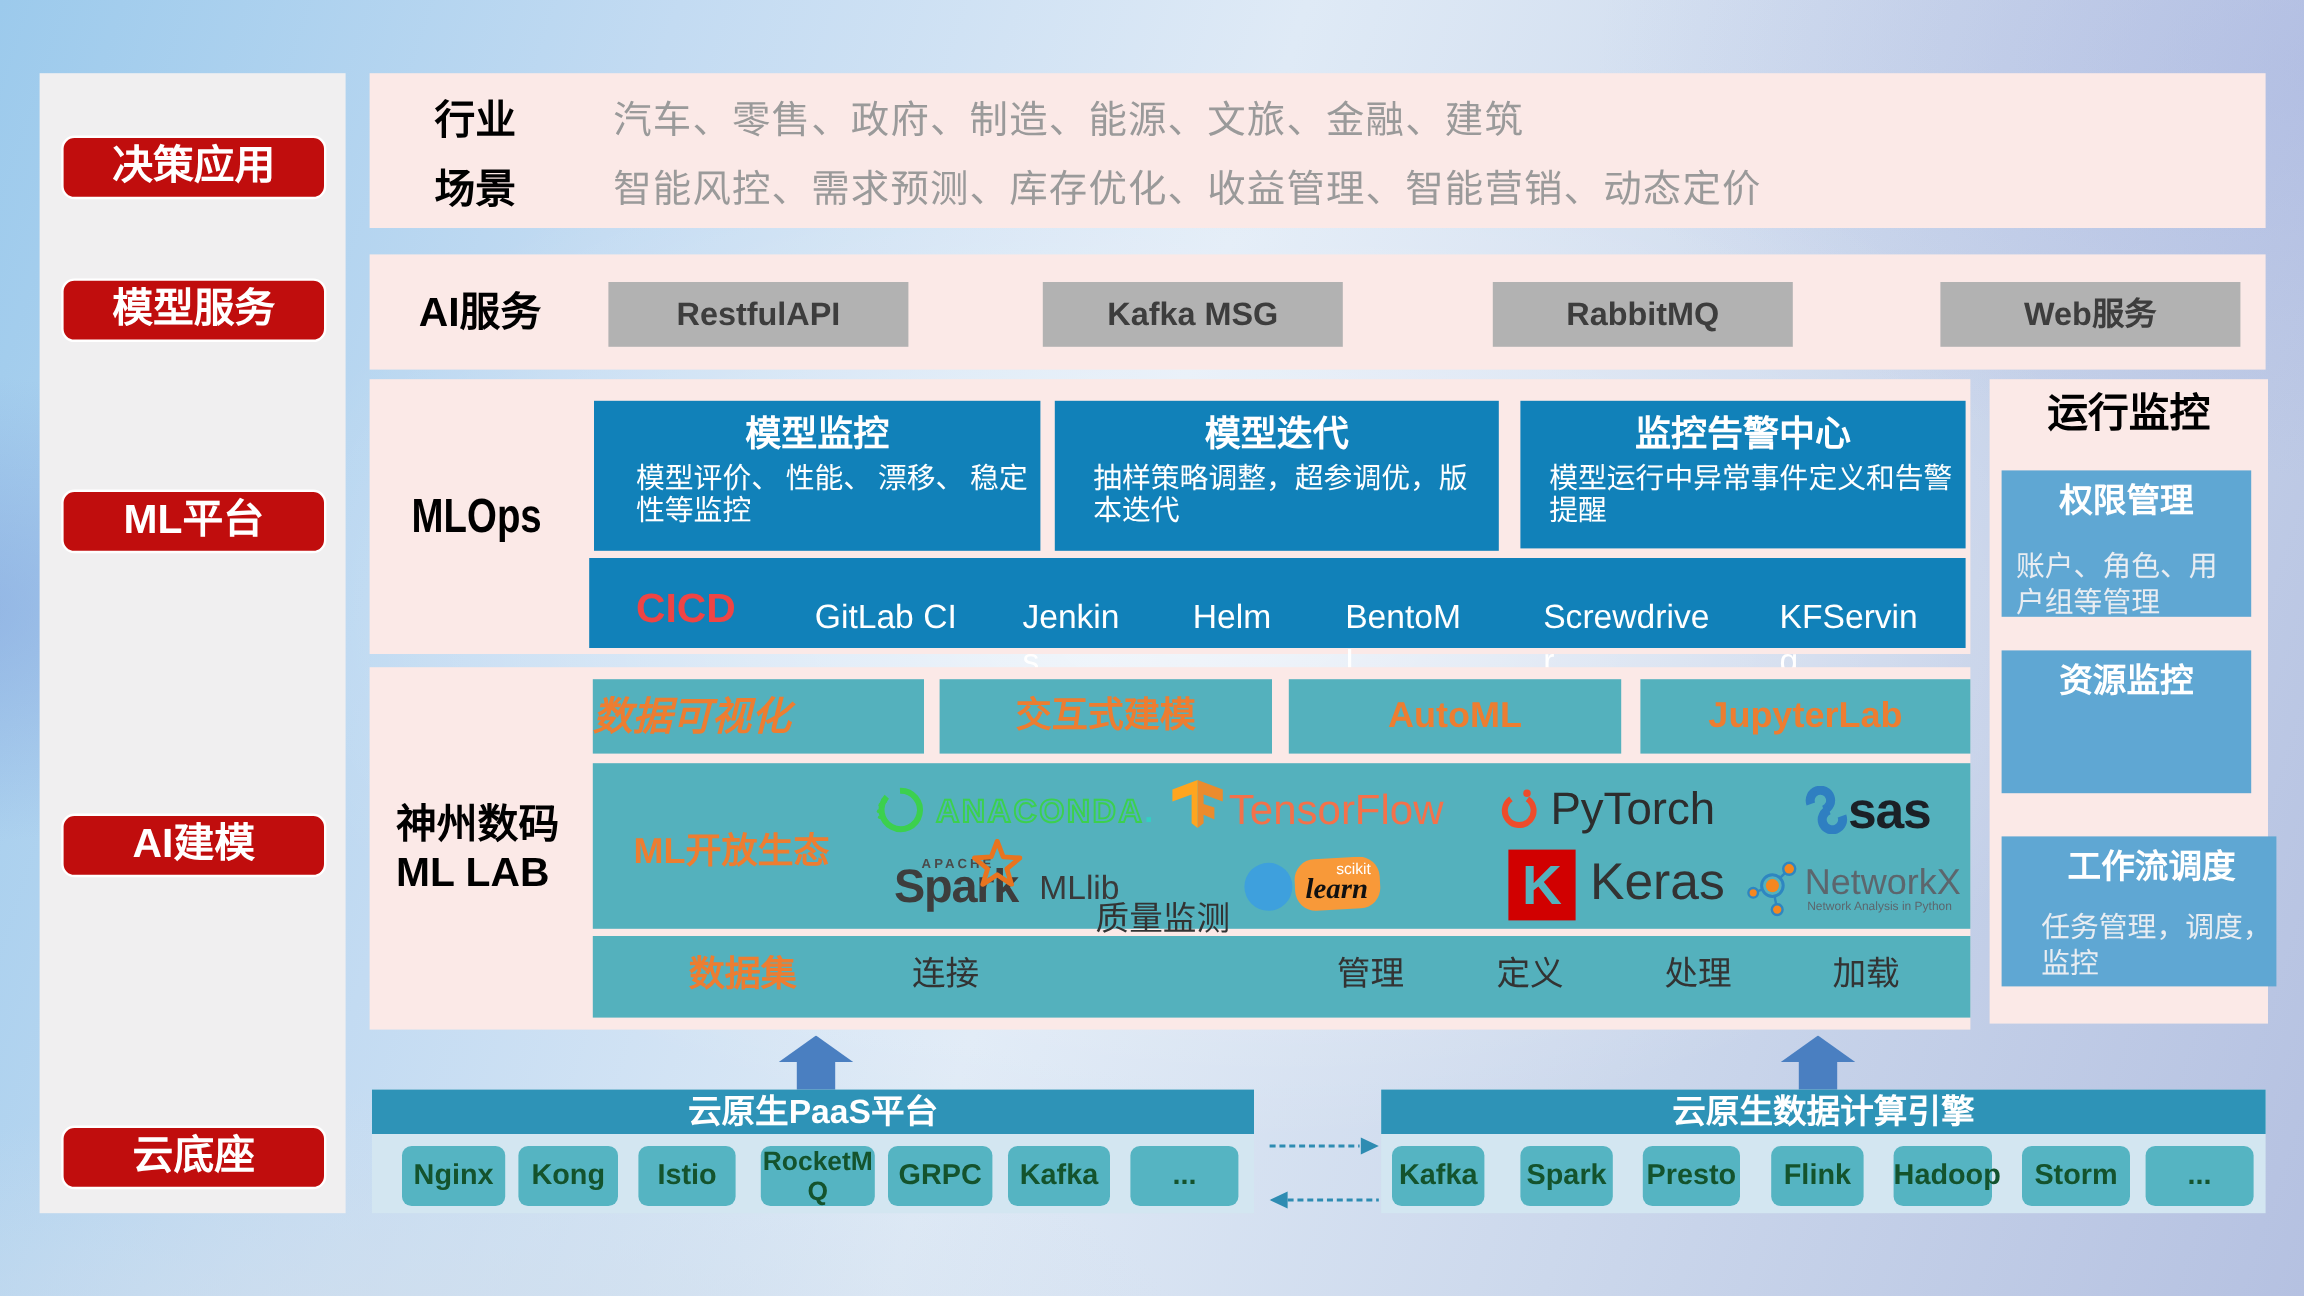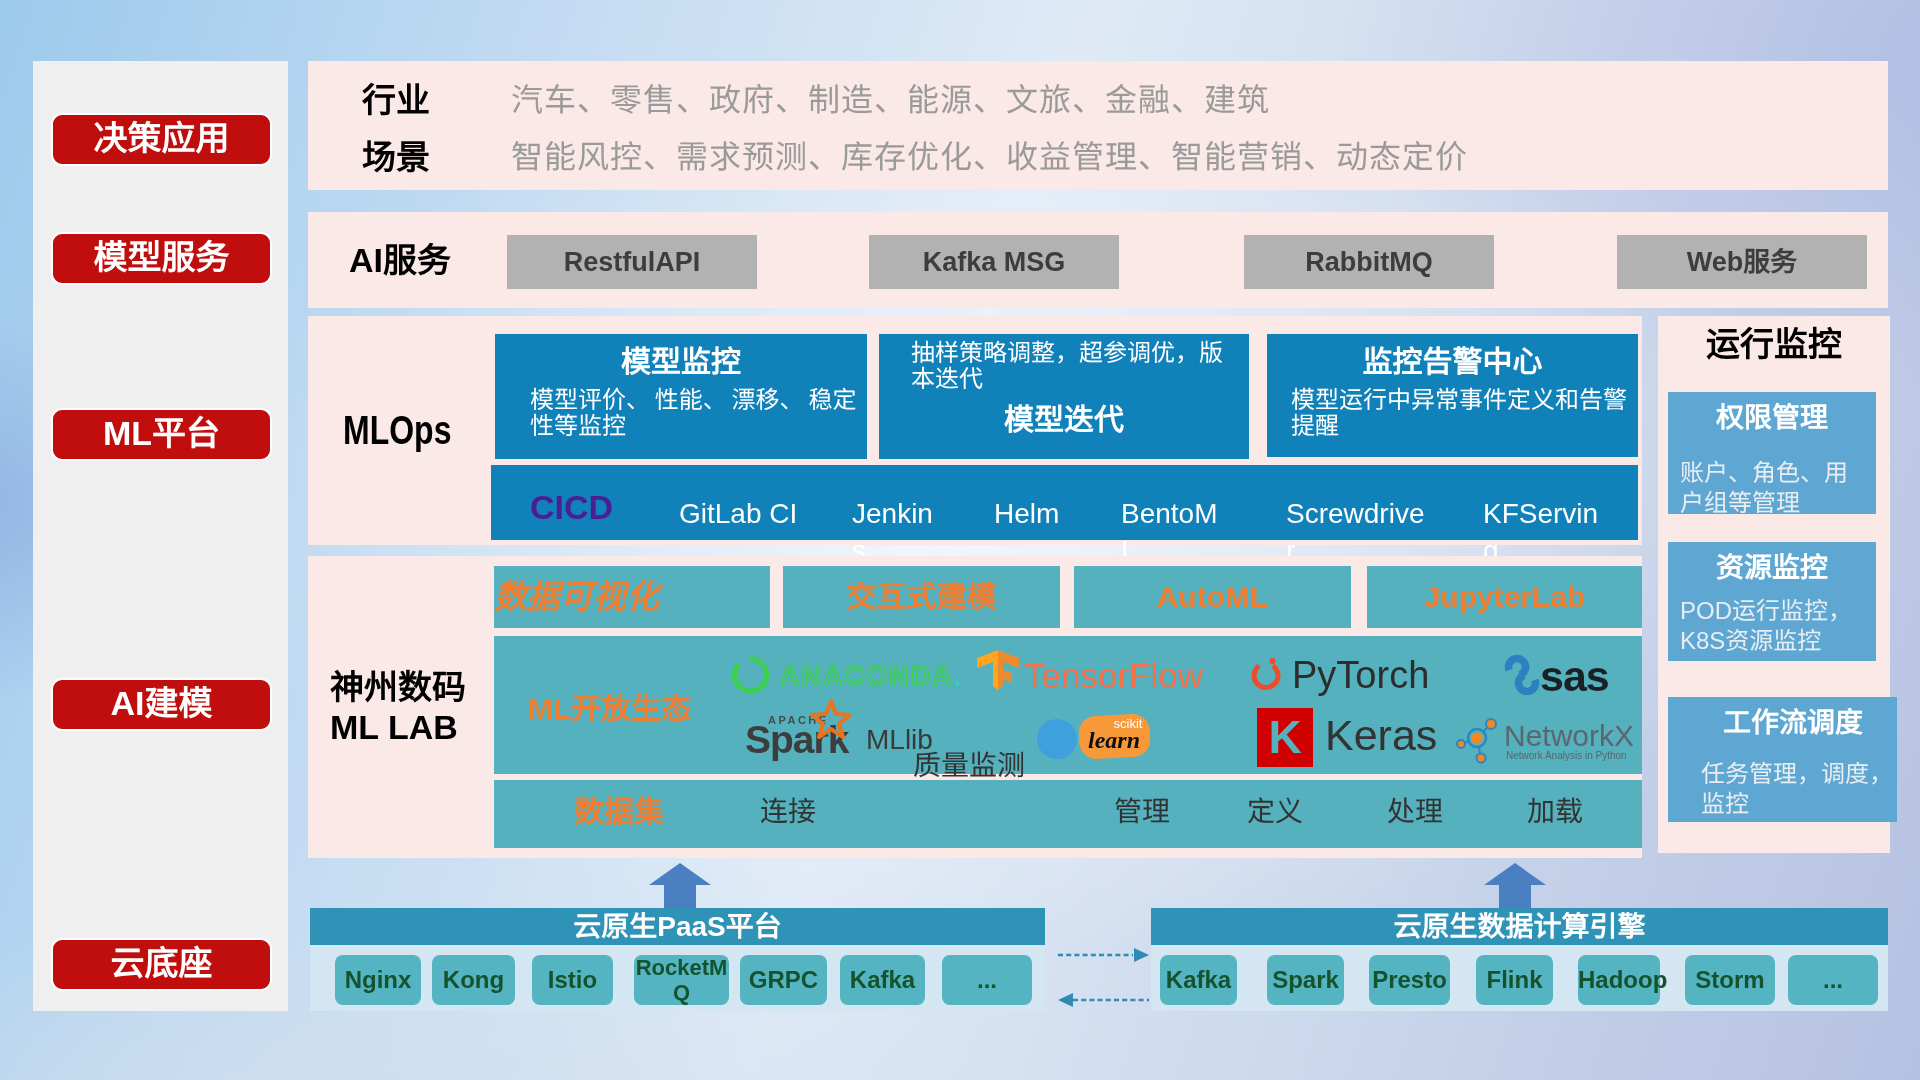--- a/index.html
+++ b/index.html
@@ -55,30 +55,30 @@
 <div class="graybox" style="left:1617px;top:235px;width:250px;height:54px;line-height:54px;">Web服务</div>
 
 <div class="panel" style="left:308px;top:316px;width:1334px;height:229px;"></div>
 <div class="blab" style="left:343px;top:408px;font-size:40px;transform:scaleX(0.8);transform-origin:left center;">MLOps</div>
 
 <div class="bluebox" style="left:495px;top:334px;width:372px;height:125px;">
   <div style="text-align:center;font-weight:bold;font-size:30px;margin-top:3px;">模型监控</div>
   <div style="font-size:24px;line-height:26px;margin:6px 0 0 35px;">模型评价、 性能、 漂移、 稳定性等监控</div>
 </div>
 <div class="bluebox" style="left:879px;top:334px;width:370px;height:125px;">
+  <div style="text-align:center;font-weight:bold;font-size:30px;margin-top:3px;">模型迭代</div>
   <div style="font-size:24px;line-height:26px;margin:6px 20px 0 32px;">抽样策略调整，超参调优，版本迭代</div>
-  <div style="text-align:center;font-weight:bold;font-size:30px;margin-top:3px;">模型迭代</div>
 </div>
 <div class="bluebox" style="left:1267px;top:334px;width:371px;height:123px;">
   <div style="text-align:center;font-weight:bold;font-size:30px;margin-top:3px;">监控告警中心</div>
   <div style="font-size:24px;line-height:26px;margin:6px 8px 0 24px;">模型运行中异常事件定义和告警提醒</div>
 </div>
 
 <div class="bluebox" style="left:491px;top:465px;width:1147px;height:75px;"></div>
-<div class="abs" style="left:530px;top:488px;color:#4c1d95;font-weight:bold;font-size:34px;">CICD</div>
+<div class="abs" style="left:530px;top:488px;color:#ef4444;font-weight:bold;font-size:34px;">CICD</div>
 <div class="abs" style="left:679px;top:495px;color:#fff;font-size:28px;line-height:37px;">GitLab CI</div>
 <div class="abs" style="left:852px;top:495px;color:#fff;font-size:28px;line-height:37px;">Jenkin<br>s</div>
 <div class="abs" style="left:994px;top:495px;color:#fff;font-size:28px;line-height:37px;">Helm</div>
 <div class="abs" style="left:1121px;top:495px;color:#fff;font-size:28px;line-height:37px;">BentoM<br>L</div>
 <div class="abs" style="left:1286px;top:495px;color:#fff;font-size:28px;line-height:37px;">Screwdrive<br>r</div>
 <div class="abs" style="left:1483px;top:495px;color:#fff;font-size:28px;line-height:37px;">KFServin<br>g</div>
 
 <div class="panel" style="left:308px;top:556px;width:1334px;height:302px;"></div>
 <div class="blab" style="left:330px;top:667px;font-size:34px;text-align:left;line-height:40px;">神州数码<br>ML LAB</div>
 
@@ -172,21 +172,20 @@
 <div class="abs" style="left:1506px;top:750px;font-size:10px;color:#5c666d;">Network Analysis in Python</div>
 
 <div class="panel" style="left:1658px;top:316px;width:232px;height:537px;"></div>
 <div class="blab" style="left:1658px;top:317px;width:232px;text-align:center;font-size:34px;">运行监控</div>
 <div class="rtbox" style="left:1668px;top:392px;width:208px;height:122px;">
   <div style="text-align:center;font-weight:bold;font-size:28px;margin-top:3px;">权限管理</div>
   <div style="font-size:24px;line-height:30px;margin:23px 6px 0 12px;color:#e9edf2;">账户、角色、用户组等管理</div>
 </div>
 <div class="rtbox" style="left:1668px;top:542px;width:208px;height:119px;">
   <div style="text-align:center;font-weight:bold;font-size:28px;margin-top:3px;">资源监控</div>
-  <div style="font-size:24px;line-height:30px;margin:11px 6px 0 12px;color:#e9edf2;">POD运行监控，K8S资源监控</div>
 </div>
 <div class="rtbox" style="left:1668px;top:697px;width:208px;height:125px;padding-left:21px;">
   <div style="text-align:center;font-weight:bold;font-size:28px;margin-top:3px;">工作流调度</div>
   <div style="font-size:24px;line-height:30px;margin:19px 0 0 12px;color:#e9edf2;">任务管理，调度，监控</div>
 </div>
 
 <svg class="abs" style="left:649px;top:863px;" width="62" height="48">
   <polygon points="31,0 62,22 0,22" fill="#4a7fc1"></polygon>
   <rect x="15" y="22" width="32" height="26" fill="#4a7fc1"></rect>
 </svg>

